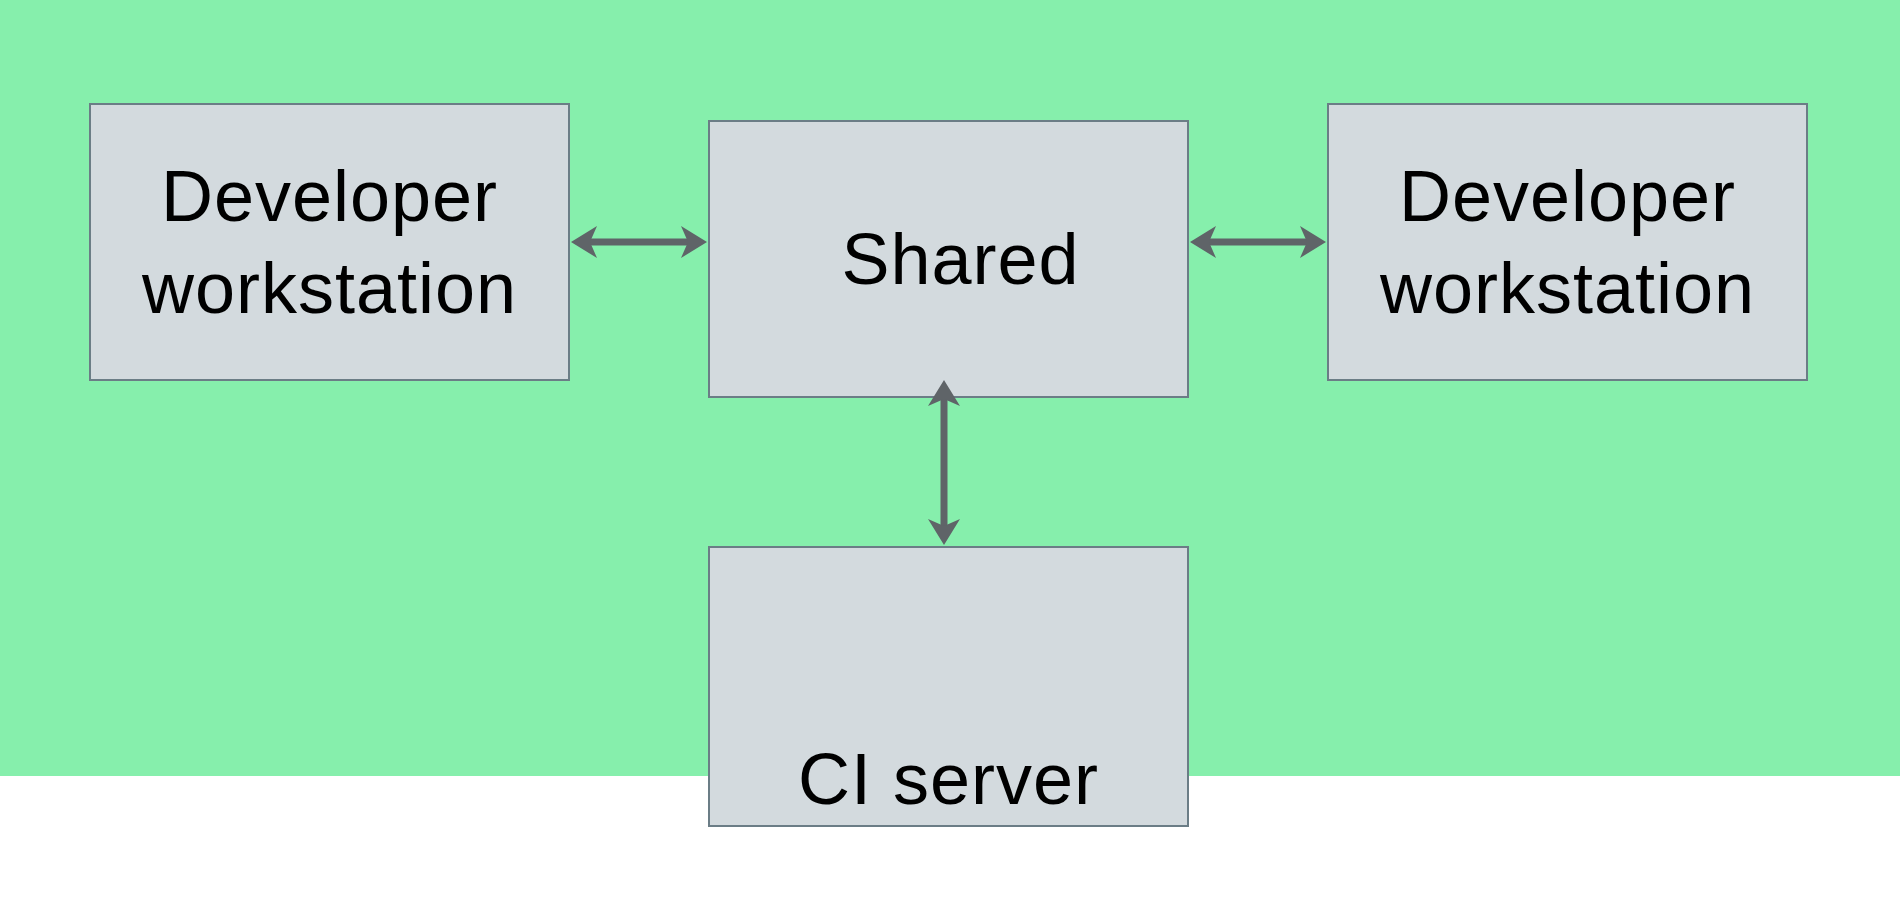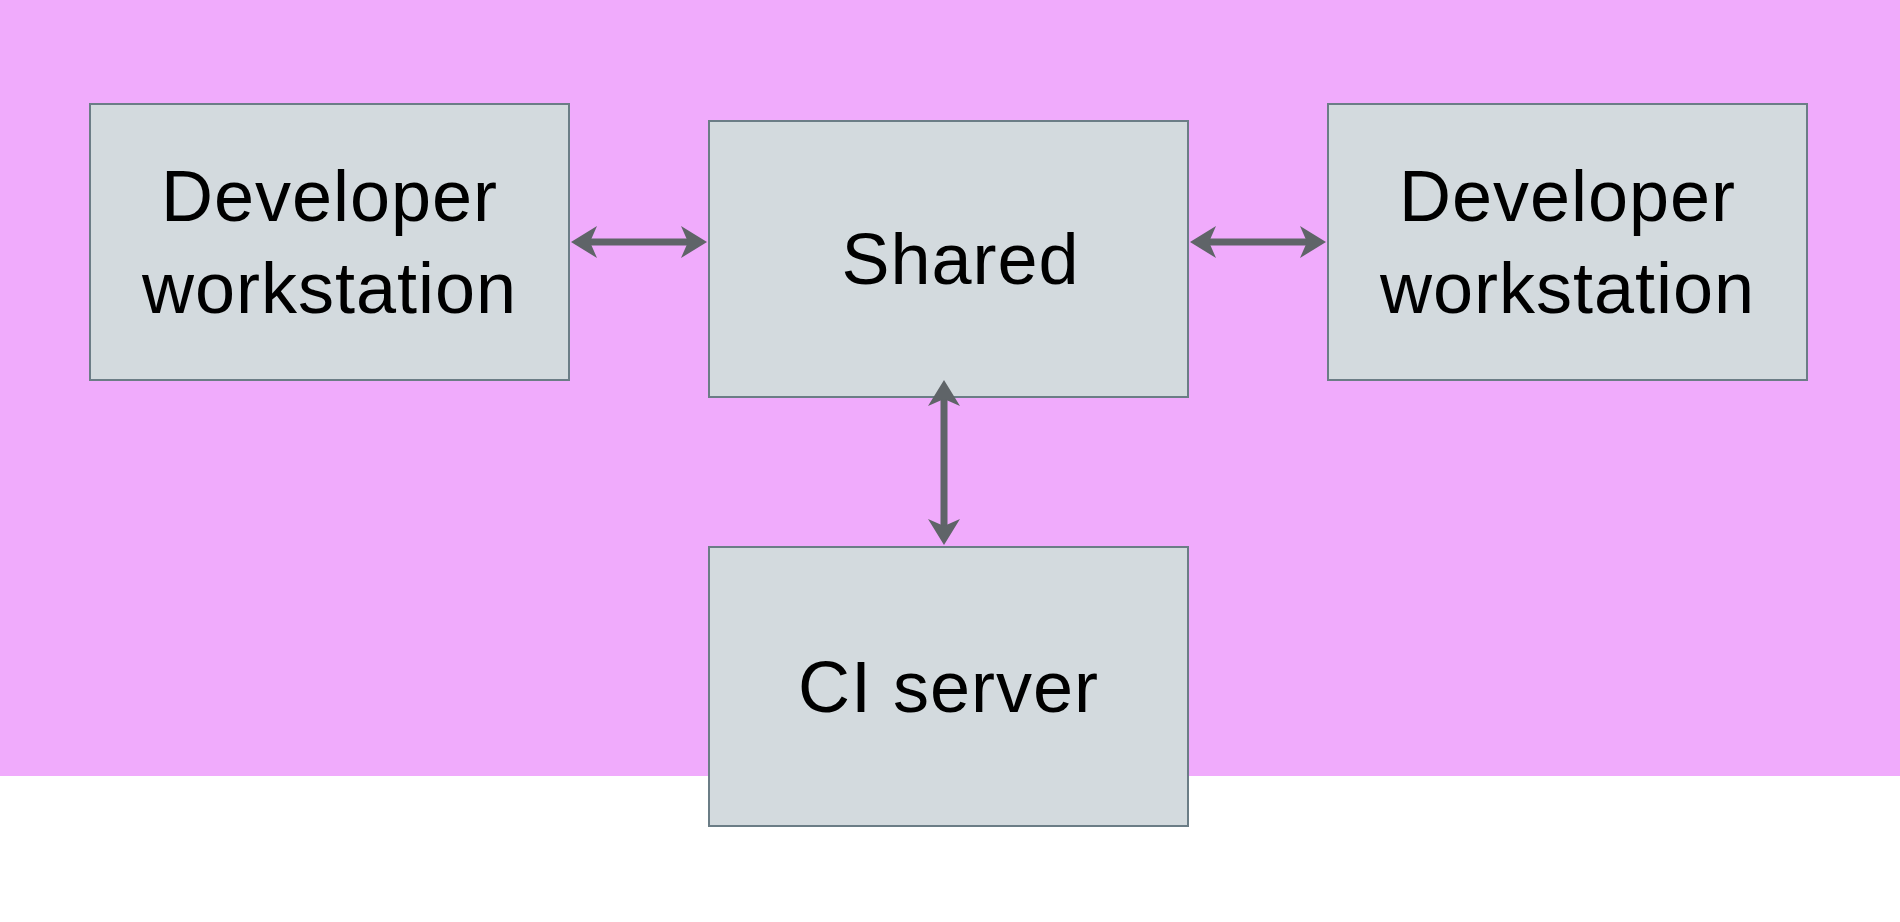--- a/index.html
+++ b/index.html
@@ -8,21 +8,21 @@
     width: 1900px;
     height: 922px;
     background: #ffffff;
     overflow: hidden;
     font-family: "Liberation Sans", sans-serif;
   }
   .canvas {
     position: relative;
     width: 1900px;
     height: 776px;
-    background: #f0abfc;
+    background: #86efac;
   }
   .node {
     position: absolute;
     width: 481px;
     height: 278px;
     background: #d3dade;
     border: 2px solid #6b7d86;
     box-sizing: border-box;
     display: flex;
     flex-direction: column;
@@ -33,21 +33,21 @@
   .node .label-line {
     font-size: 72px;
     line-height: 92px;
     color: #000000;
     letter-spacing: 1px;
     white-space: nowrap;
   }
   .node-dev-left   { left: 89px;   top: 103px; }
   .node-shared     { left: 708px;  top: 120px; padding-left: 24px; }
   .node-dev-right  { left: 1327px; top: 103px; }
-  .node-ci         { left: 708px;  top: 546px; height: 281px; }
+  .node-ci         { left: 708px;  top: 546px; height: 281px; justify-content: flex-end; }
   .edge {
     position: absolute;
   }
   .edge-left   { left: 570px;  top: 222px; width: 138px; height: 40px; }
   .edge-right  { left: 1189px; top: 222px; width: 138px; height: 40px; }
   .edge-down   { left: 924px;  top: 379px; width: 40px;  height: 167px; }
   .edge svg { display: block; width: 100%; height: 100%; }
   .edge .arrow-shape { fill: #5f6468; stroke: none; }
 </style>
 </head>

